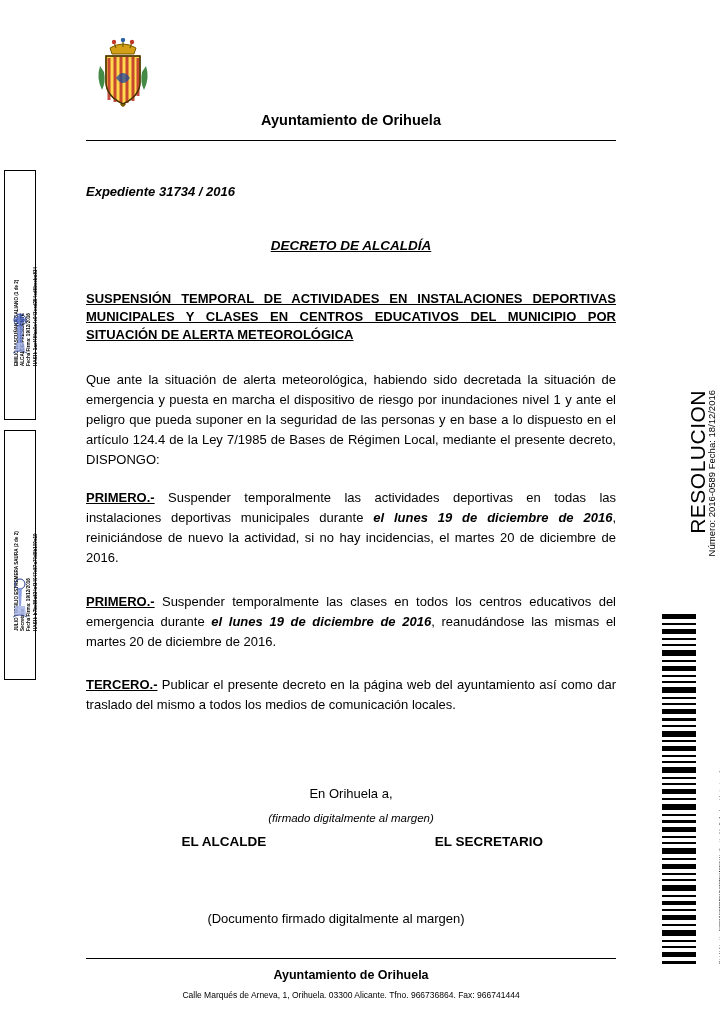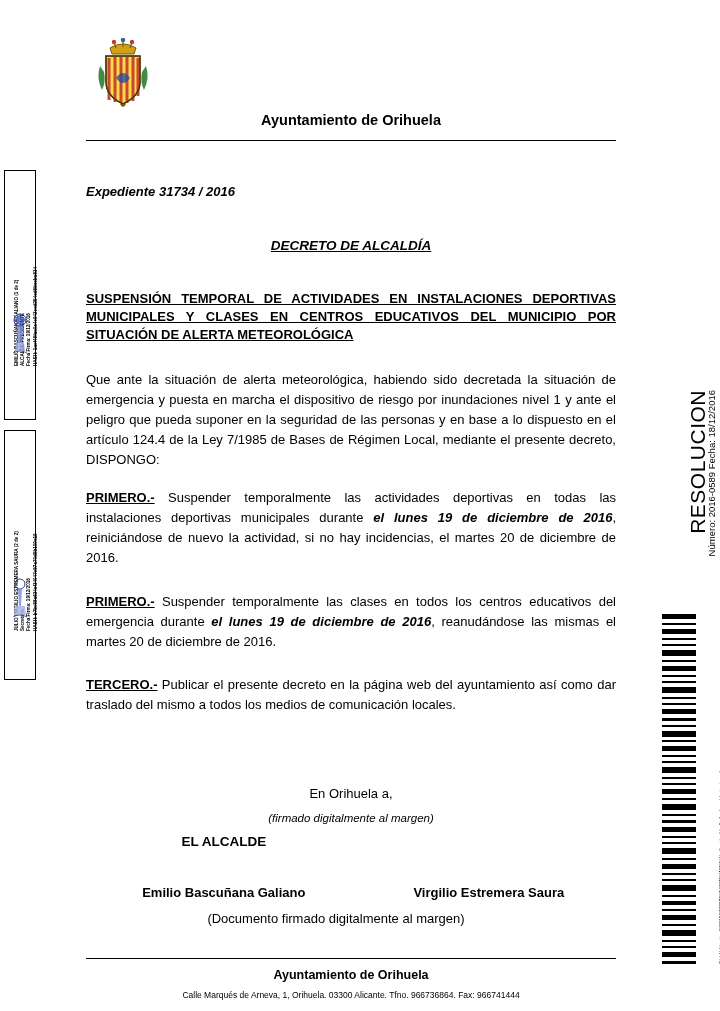--- a/index.html
+++ b/index.html
@@ -433,26 +433,23 @@
 
   <div class="para p-tercero">
     <span class="lead">TERCERO.-</span><span>  Publicar el presente decreto en la página web del ayuntamiento así como dar traslado del mismo a todos los medios de comunicación locales.</span>
   </div>
 
   <div class="en-orihuela">En Orihuela a,</div>
   <div class="firmado">(firmado digitalmente al margen)</div>
 
   <div class="roles">
     <div class="rl">EL ALCALDE</div>
-  </div>
-
-  <div class="names">
-    <div class="nl">Emilio Bascuñana Galiano</div>
-    <div class="nr">Virgilio Estremera Saura</div>
-  </div>
+    <div class="rr">EL SECRETARIO</div>
+  </div>
+
 
   <div class="doc-note">(Documento firmado digitalmente al margen)</div>
 
   <div class="rule-bottom"></div>
   <div class="footer-org">Ayuntamiento de Orihuela</div>
   <div class="footer-addr">Calle Marqués de Arneva, 1, Orihuela. 03300 Alicante. Tfno. 966736864. Fax: 966741444</div>
 
 </div>
 
 </body></html>

